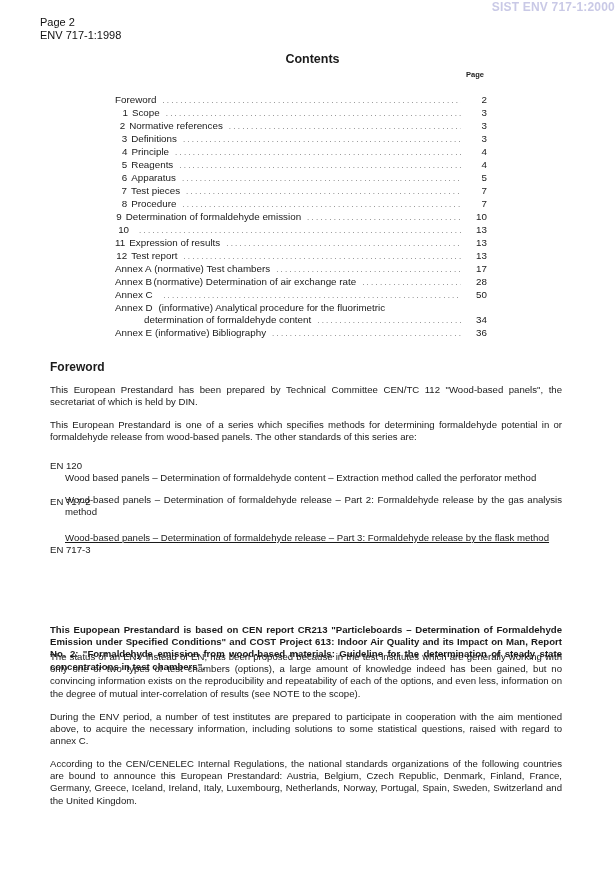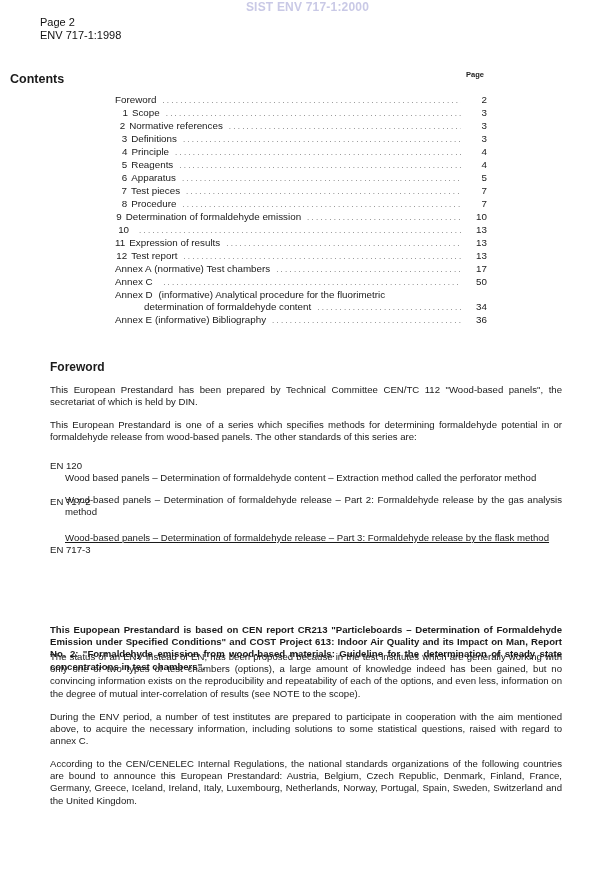--- a/index.html
+++ b/index.html
@@ -12,43 +12,43 @@
     body {
       position: relative;
       font-family: "Liberation Sans", sans-serif;
       color: #1a1a1a;
     }
     .watermark {
       position: absolute;
       top: 0px;
       left: 0;
       width: 615px;
-      text-align: center;
+      text-align: right;
       font-size: 12px;
       font-weight: bold;
       color: #c9c9e6;
       letter-spacing: 0.2px;
     }
     .page-header {
       position: absolute;
       top: 16px;
       left: 40px;
       font-size: 11px;
       line-height: 13px;
       color: #111;
     }
     .contents-title {
       position: absolute;
       top: 52px;
       left: 0;
       width: 615px;
       padding-left: 10px;
+      text-align: center;
       font-size: 12.5px;
       font-weight: bold;
-      margin-top: 20px;
     }
     .page-label {
       position: absolute;
       top: 70px;
       left: 466px;
       font-size: 7.5px;
       font-weight: bold;
       color: #222;
     }
     .toc {
@@ -214,20 +214,27 @@
   </div>
 
   <div class="toc-row">
     <span class="toc-label">Annex A</span>
     <span class="toc-annex-gap"></span>
     <span class="toc-label">(normative) Test chambers</span>
     <span class="toc-dots"></span>
     <span class="toc-page">17</span>
   </div>
   <div class="toc-row">
+    <span class="toc-label">Annex B</span>
+    <span class="toc-annex-gap"></span>
+    <span class="toc-label">(normative) Determination of air exchange rate</span>
+    <span class="toc-dots"></span>
+    <span class="toc-page">28</span>
+  </div>
+  <div class="toc-row">
     <span class="toc-label">Annex C</span>
     <span class="toc-annex-gap"></span>
     <span class="toc-dots"></span>
     <span class="toc-page">50</span>
   </div>
   <div class="toc-row">
     <span class="toc-label">Annex D</span>
     <span class="toc-annex-gap"></span>
     <span class="toc-label">(informative) Analytical procedure for the fluorimetric</span>
     <span class="toc-dots blank"></span>

